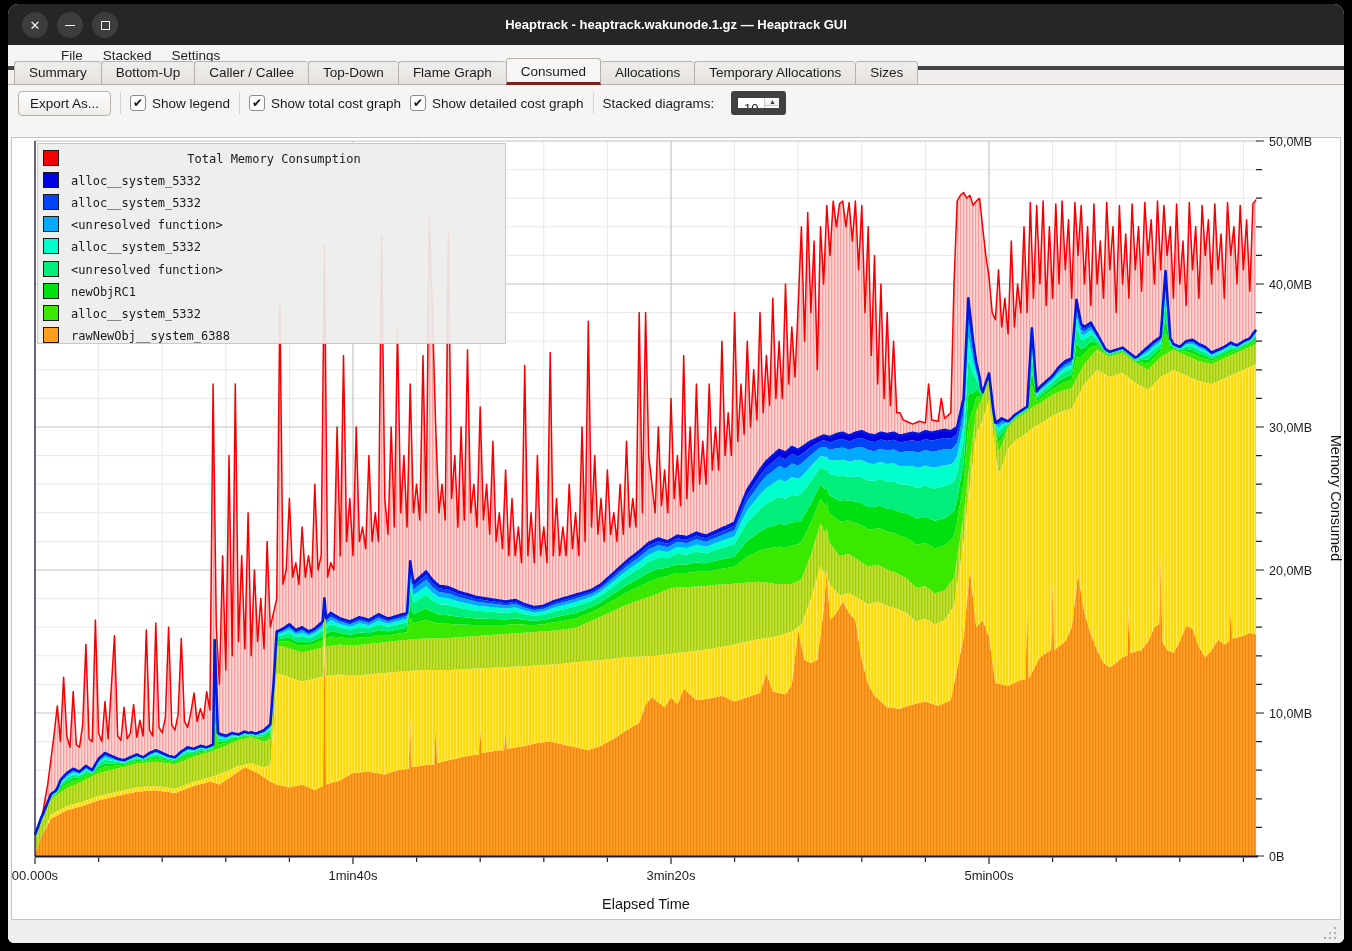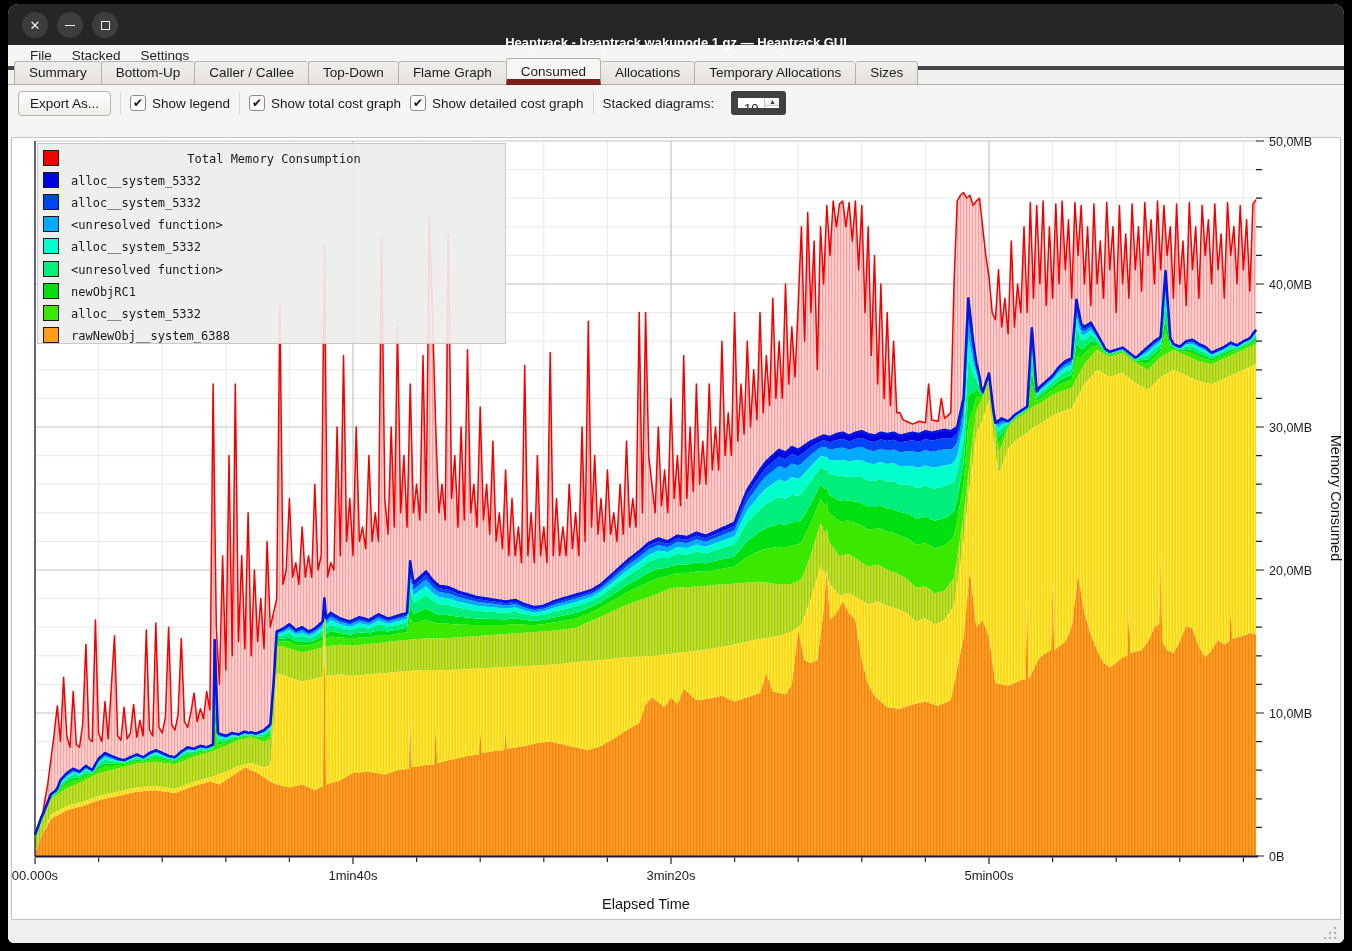--- a/index.html
+++ b/index.html
@@ -6,36 +6,36 @@
   html,body { width:1352px; height:951px; background:#000; font-family:"Liberation Sans",sans-serif; overflow:hidden; }
   #window { position:absolute; left:8px; top:4px; width:1336px; height:939px; background:#f6f5f4;
             border-radius:10px 10px 6px 6px; overflow:hidden; }
   
   #titlebar { position:relative; height:41px; background:#262626; }
   .winbtn { position:absolute; top:8px; width:26px; height:26px; border-radius:50%; background:#3d3d3c;
             display:flex; align-items:center; justify-content:center; color:#ededed; font-size:13px; cursor:default; }
   #btn-close{ left:14px; } #btn-min{ left:49px; } #btn-max{ left:84px; }
   #btn-max span{ width:9px; height:9px; border:1.4px solid #ededed; display:block; }
   #btn-min span{ width:10px; height:0; border-top:1.6px solid #ededed; display:block; }
-  #title-text { position:absolute; left:0; right:0; top:18px; height:41px; line-height:41px; text-align:center;
+  #title-text { position:absolute; left:0; right:0; top:0; height:41px; line-height:41px; text-align:center;
                 color:#fff; font-size:13px; font-weight:bold; }
   
-  #menubar { height:21px; background:#f6f5f4; display:flex; align-items:center; padding-left:12px; gap:0; }
+  #menubar { height:21px; background:#f6f5f4; display:flex; align-items:center; padding-left:12px; gap:0;margin-left:31px; }
   .menu-item { font-size:13.5px; color:#242424; padding:1px 10px; }
   #menubar u { text-decoration-thickness:1px; text-underline-offset:2px; }
   #darksep { height:4px; background:#454545; }
   
   #tabstrip { height:15px; background:#f1efed; position:relative; display:flex; align-items:flex-end; padding-left:6px; }
   #tabstrip::after { content:""; position:absolute; left:0; right:0; bottom:0; height:1px; background:#b5b2ae; }
   .tab { position:relative; height:24px; line-height:22px; padding:0 14px; font-size:13.5px; color:#1c1c1c;
          background:linear-gradient(#f0eeec,#e4e1de); border:1px solid #b5b2ae; border-right:none;
          border-radius:3px 3px 0 0; z-index:1; white-space:nowrap; }
   .tab:last-of-type { border-right:1px solid #b5b2ae; }
   .tab.active { height:27px; line-height:26px; background:#f7f6f4; border-right:1px solid #b5b2ae; z-index:3;
-                border-bottom:6px solid #7f1d1d;margin-top:20px; }
+                border-bottom:3px solid #7f1d1d;margin-top:20px; }
   .tab.active + .tab { border-left:none; }
   
   #toolbar { height:36px; background:#f6f5f4; display:flex; align-items:center; padding-left:10px; gap:9px; }
   #export-btn { font-size:13.5px; color:#1a1a1a; padding:4px 11px; background:linear-gradient(#fdfdfc,#f0eeeb);
                 border:1px solid #b6b3af; border-radius:4px; }
   .tb-sep { width:1px; height:22px; background:#d7d4d1; }
   .cbx { display:flex; align-items:center; gap:6px; font-size:13.5px; color:#1a1a1a; }
   .cbx .box { width:16px; height:16px; background:#fff; border:1px solid #8f8d8a; border-radius:3px;
               display:flex; align-items:center; justify-content:center; font-size:12px; color:#15151c; line-height:1; }
   #stacked-group { display:flex; align-items:center; gap:17px; font-size:13.5px; color:#1a1a1a; }

